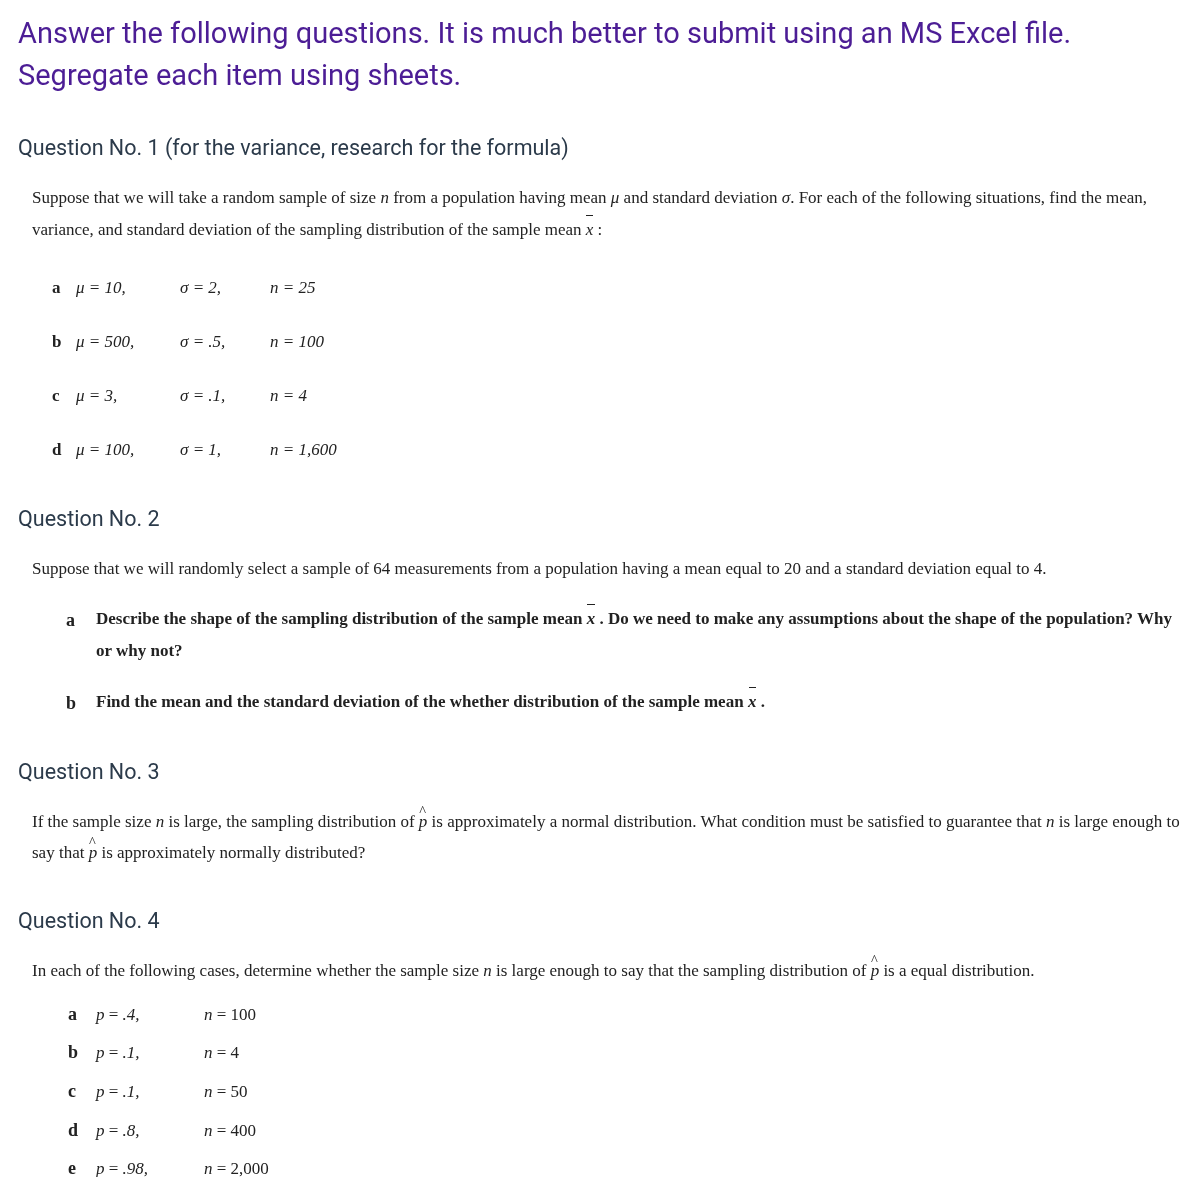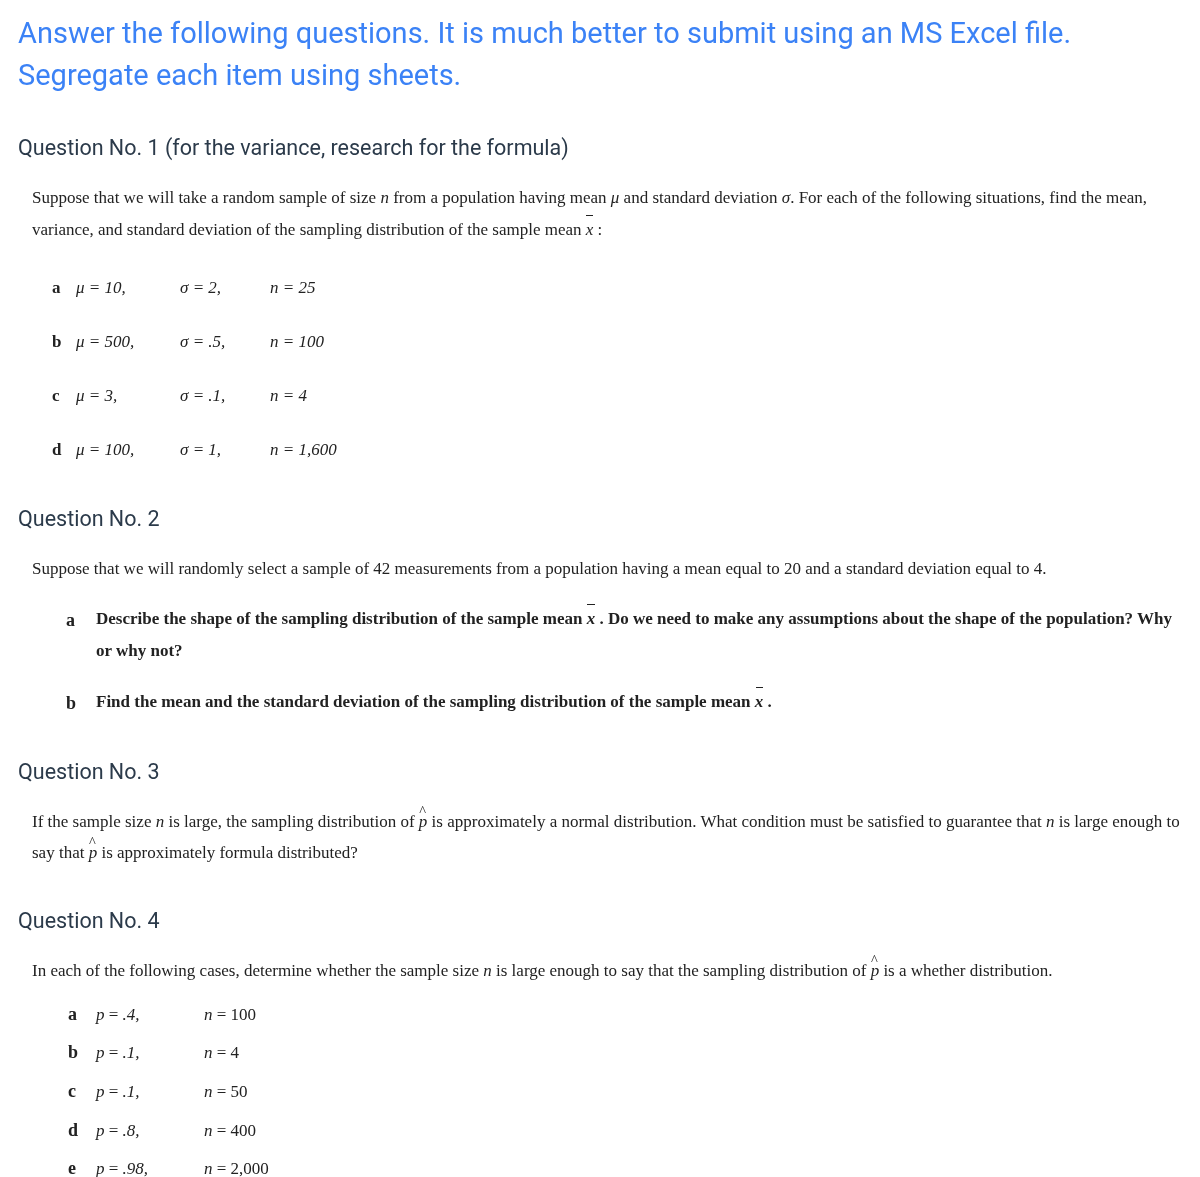--- a/index.html
+++ b/index.html
@@ -8,21 +8,21 @@
     padding: 12px 18px;
     color: #2f3e4e;
     font-size: 17px;
     line-height: 1.5;
     width: 1200px;
     box-sizing: border-box;
   }
   .title {
     font-size: 29px;
     font-weight: 400;
-    color: #3b82f6;
+    color: #4c1d95;
     line-height: 1.45;
     margin-bottom: 28px;
   }
   .qheader {
     font-size: 21.5px;
     font-weight: 400;
     color: #2b3a4a;
     margin-top: 36px;
     margin-bottom: 18px;
   }
@@ -179,44 +179,44 @@
   <div class="row">
     <span class="lbl">d</span>
     <span class="col1"><span class="ital">μ = 100,</span></span>
     <span class="col2"><span class="ital">σ = 1,</span></span>
     <span class="col3"><span class="ital">n = 1,600</span></span>
   </div>
 </div>
 
 <div class="qheader">Question No. 2</div>
 <div class="body-text">
-  <p>Suppose that we will randomly select a sample of 42 measurements from a population having a mean equal to 20 and a standard deviation equal to 4.</p>
+  <p>Suppose that we will randomly select a sample of 64 measurements from a population having a mean equal to 20 and a standard deviation equal to 4.</p>
 </div>
 <div class="q2-sub">
   <div class="item">
     <span class="lbl">a</span>
     <span class="txt"><span>Describe the shape of the sampling distribution of the sample mean </span><span class="xbar">x&nbsp;</span><span>. Do we need to make any assumptions about the shape of the population? Why or why not?</span></span>
   </div>
   <div class="item">
     <span class="lbl">b</span>
-    <span class="txt"><span>Find the mean and the standard deviation of the sampling distribution of the sample mean </span><span class="xbar">x&nbsp;</span><span>.</span></span>
+    <span class="txt"><span>Find the mean and the standard deviation of the whether distribution of the sample mean </span><span class="xbar">x&nbsp;</span><span>.</span></span>
   </div>
 </div>
 
 <div class="qheader">Question No. 3</div>
 <div class="body-text">
   <p>
-    <span>If the sample size </span><span class="ital">n</span><span> is large, the sampling distribution of </span><span class="phat">p</span><span> is approximately a normal distribution. What condition must be satisfied to guarantee that </span><span class="ital">n</span><span> is large enough to say that </span><span class="phat">p</span><span> is approximately formula distributed?</span>
+    <span>If the sample size </span><span class="ital">n</span><span> is large, the sampling distribution of </span><span class="phat">p</span><span> is approximately a normal distribution. What condition must be satisfied to guarantee that </span><span class="ital">n</span><span> is large enough to say that </span><span class="phat">p</span><span> is approximately normally distributed?</span>
   </p>
 </div>
 
 <div class="qheader">Question No. 4</div>
 <div class="body-text">
   <p>
-    <span>In each of the following cases, determine whether the sample size </span><span class="ital">n</span><span> is large enough to say that the sampling distribution of </span><span class="phat">p</span><span> is a whether distribution.</span>
+    <span>In each of the following cases, determine whether the sample size </span><span class="ital">n</span><span> is large enough to say that the sampling distribution of </span><span class="phat">p</span><span> is a equal distribution.</span>
   </p>
 </div>
 <div class="q4-list">
   <div class="row">
     <span class="lbl">a</span>
     <span class="c1">p <span class="eq">= </span><span>.4,</span></span>
     <span class="c2"><span class="ital">n</span> = <span>100</span></span>
   </div>
   <div class="row">
     <span class="lbl">b</span>

